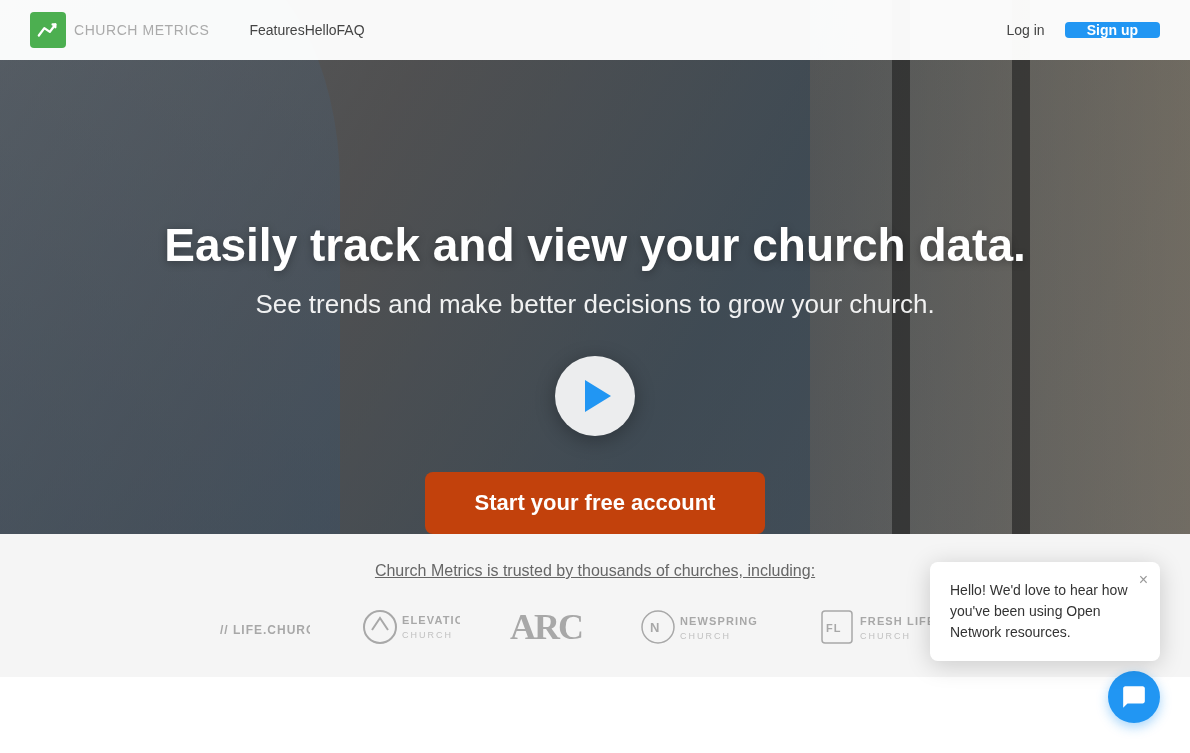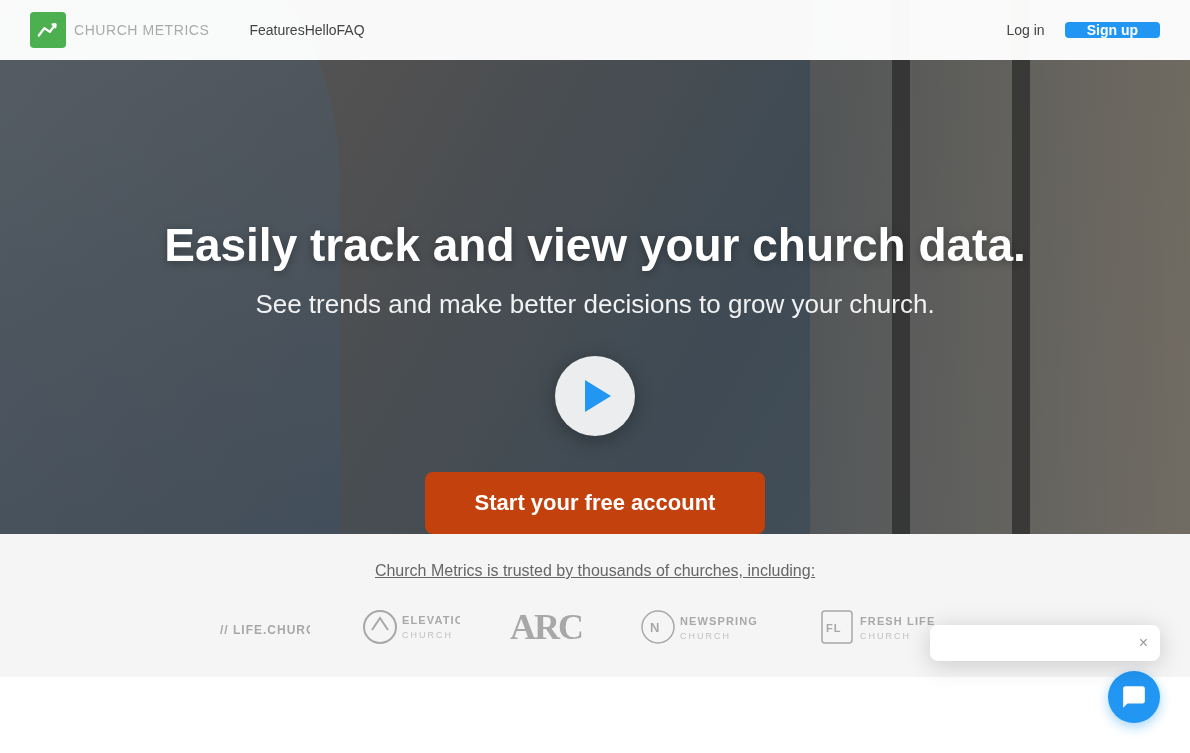--- a/index.html
+++ b/index.html
@@ -361,19 +361,20 @@
         <text x="40" y="32" font-family="Arial" font-weight="400" font-size="9" fill="#aaa" letter-spacing="2">CHURCH</text>
       </svg>
     </div>
 
   </div>
 </section>
 
 <div class="chat-widget">
   <div class="chat-popup">
     <button class="chat-popup-close">×</button>
+    <p class="chat-popup-text">Hello! We'd love to hear how you've been using Open Network resources.</p>
   </div>
   <div class="chat-avatar">
     <svg viewBox="0 0 24 24" xmlns="http://www.w3.org/2000/svg">
       <path d="M20 2H4c-1.1 0-2 .9-2 2v18l4-4h14c1.1 0 2-.9 2-2V4c0-1.1-.9-2-2-2z"></path>
     </svg>
   </div>
 </div>
 
 </body></html>

